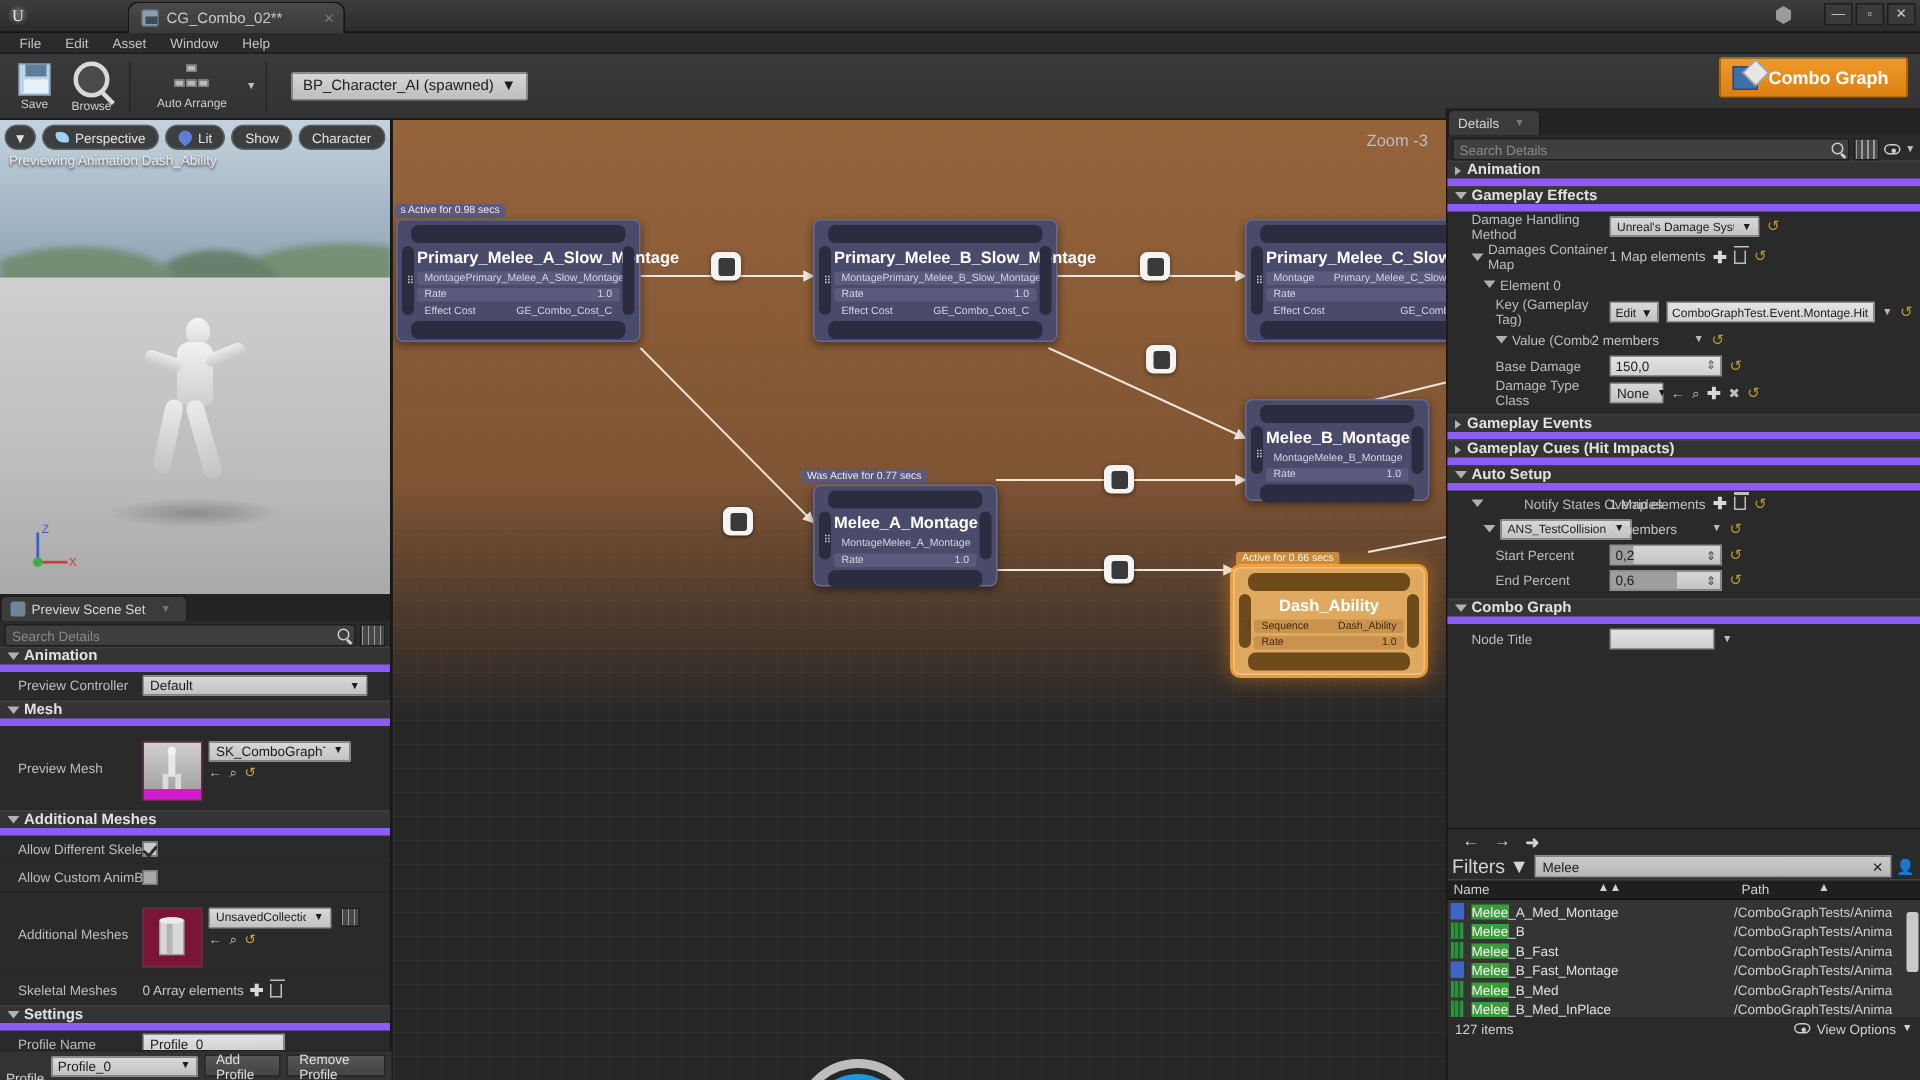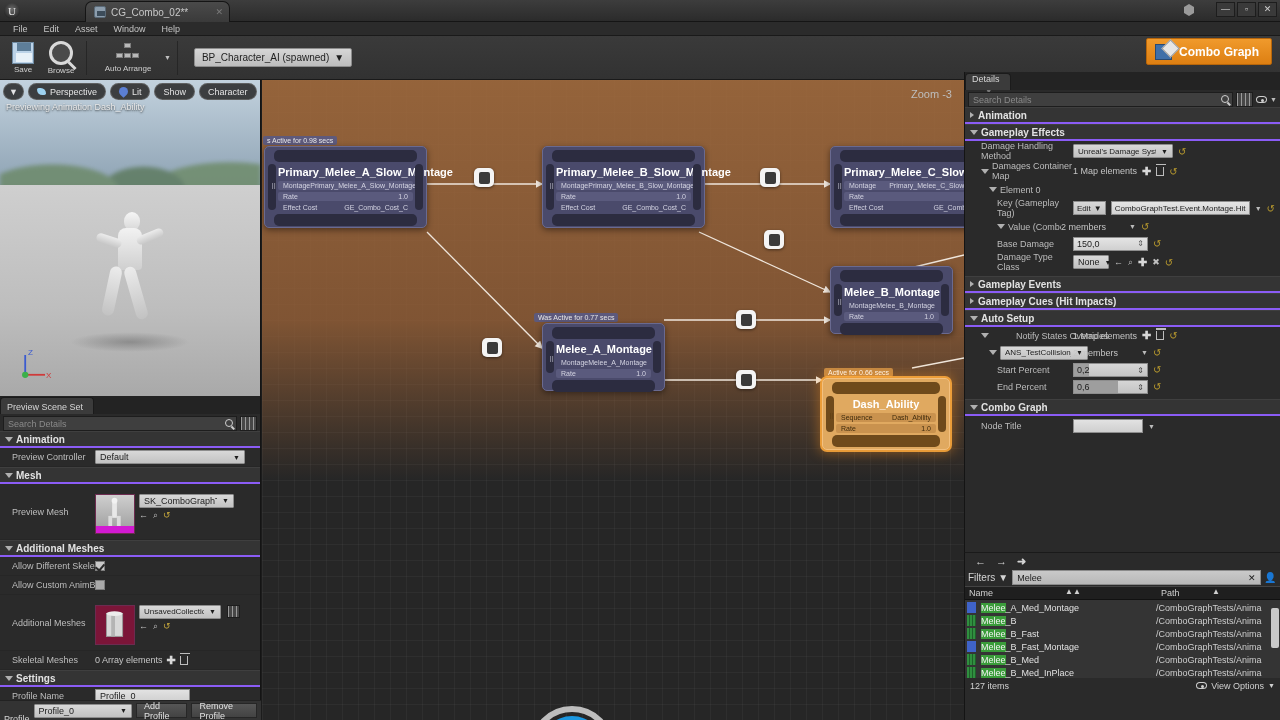--- a/index.html
+++ b/index.html
@@ -133,37 +133,37 @@
                text-shadow:0 1px 2px rgba(0,0,0,.7); }
   .gizmo { position:absolute; left:18px; bottom:14px; width:36px; height:36px; }
 
   
   .lpanel { position:absolute; left:0; top:396px; width:261px; height:324px;
             background:#2a2a2a; border-right:1px solid #141414; }
   .panel-tabbar { height:18px; background:#232323; display:flex; align-items:flex-end; }
   .panel-tab {
     height:17px; background:#3b3b3b; border-radius:4px 4px 0 0; padding:0 10px 0 6px;
     display:flex; align-items:center; gap:4px; font-size:9px; color:#d6d6d6;
-    border:1px solid #1b1b1b; border-bottom:none;flex-direction:column;
+    border:1px solid #1b1b1b; border-bottom:none;
   }
   .panel-tab .tico { width:10px; height:10px; background:#6f8496; border-radius:2px; }
   .tab-caret { font-size:7px; color:#777; margin-left:6px; }
   .search-row { height:17px; display:flex; align-items:center; gap:3px; padding:2px 3px 0 3px; }
   .search-box {
     flex:1; height:15px; background:#3f3f3f; border:1px solid #1d1d1d;
     display:flex; align-items:center; padding:0 4px; font-size:9px; color:#8a8a8a;
     position:relative;
   }
   .mag { position:absolute; right:3px; top:2px; width:8px; height:8px;
          border:1.5px solid #cfcfcf; border-radius:50%; }
   .mag:after{content:"";position:absolute;right:-3px;bottom:-2px;width:4px;height:1.5px;background:#cfcfcf;transform:rotate(45deg);}
   .grid-btn { width:17px; height:15px; background:#474747; border:1px solid #1d1d1d;
               background-image:repeating-linear-gradient(90deg,#9a9a9a 0 1px,transparent 1px 4px); }
   .sec-head {
-    height:17px; background:#343434; border-top:1px solid #3f3f3f; border-bottom:2px solid #8b5cf6;
+    height:17px; background:#343434; border-top:1px solid #3f3f3f; border-bottom:5px solid #8b5cf6;
     display:flex; align-items:center; padding-left:5px; font-size:10px; color:#e2e2e2; font-weight:bold;
   }
   .tri { width:0;height:0;border-left:4px solid #b0b0b0;border-top:3px solid transparent;border-bottom:3px solid transparent;margin-right:4px;}
   .tri.open { border-left:4px solid transparent; border-right:4px solid transparent;
               border-top:5px solid #b0b0b0; border-bottom:none; margin-right:3px; }
   .prow { display:flex; align-items:center; min-height:19px; font-size:9px; color:#c6c6c6;
           border-bottom:1px solid #262626; }
   .plabel { width:95px; padding-left:12px; color:#bdbdbd; font-size:9px; }
   .pval { flex:1; padding-right:4px; display:flex; align-items:center; gap:4px; }
   .dropdown {
@@ -274,21 +274,21 @@
   .reset { color:#b99a2e; font-size:10px; }
   .plusico { color:#d8d8d8; font-size:11px; font-weight:bold; }
   .trashico { width:8px; height:9px; border:1px solid #bdbdbd; border-top:none; position:relative; }
   .trashico:before{content:"";position:absolute;left:-1px;top:-3px;width:10px;height:1.5px;background:#bdbdbd;}
 
   
   .abrowser { position:absolute; left:964px; top:552px; width:316px; height:168px;
               background:#2a2a2a; border-left:1px solid #141414; border-top:1px solid #1a1a1a; }
   .ab-nav { height:16px; display:flex; align-items:center; gap:10px; padding-left:10px; font-size:11px; color:#d4d4d4; }
   .ab-filter { height:17px; display:flex; align-items:center; gap:4px; padding:0 3px; }
-  .filters-btn { font-size:10px; color:#d4d4d4; display:flex; align-items:flex-end; gap:3px; }
+  .filters-btn { font-size:13px; color:#d4d4d4; display:flex; align-items:flex-end; gap:3px; }
   .ab-search { flex:1; height:15px; background:linear-gradient(#c9c9c9,#b8b8b8); border:1px solid #8b8b8b;
                font-size:9px; color:#1c1c1c; display:flex; align-items:center; justify-content:space-between; padding:0 4px; }
   .ab-chip { height:14px; margin:1px 0 1px 6px; background:#3a3a3a; border:1px solid #4d4d4d;
              display:inline-flex; align-items:center; padding:0 6px; font-size:9px; color:#dcdcdc; border-radius:2px; }
   .ab-table-head { height:14px; background:#1f1f1f; display:flex; align-items:center;
                    font-size:9px; color:#d0d0d0; border-top:1px solid #444; border-bottom:1px solid #111; }
   .ab-th-name { width:192px; padding-left:4px; position:relative; }
   .ab-th-path { flex:1; padding-left:4px; position:relative; }
   .ab-rows { height:78px; overflow:hidden; position:relative; background:#343434; }
   .ab-row { height:13px; display:flex; align-items:flex-end; font-size:9px; }

